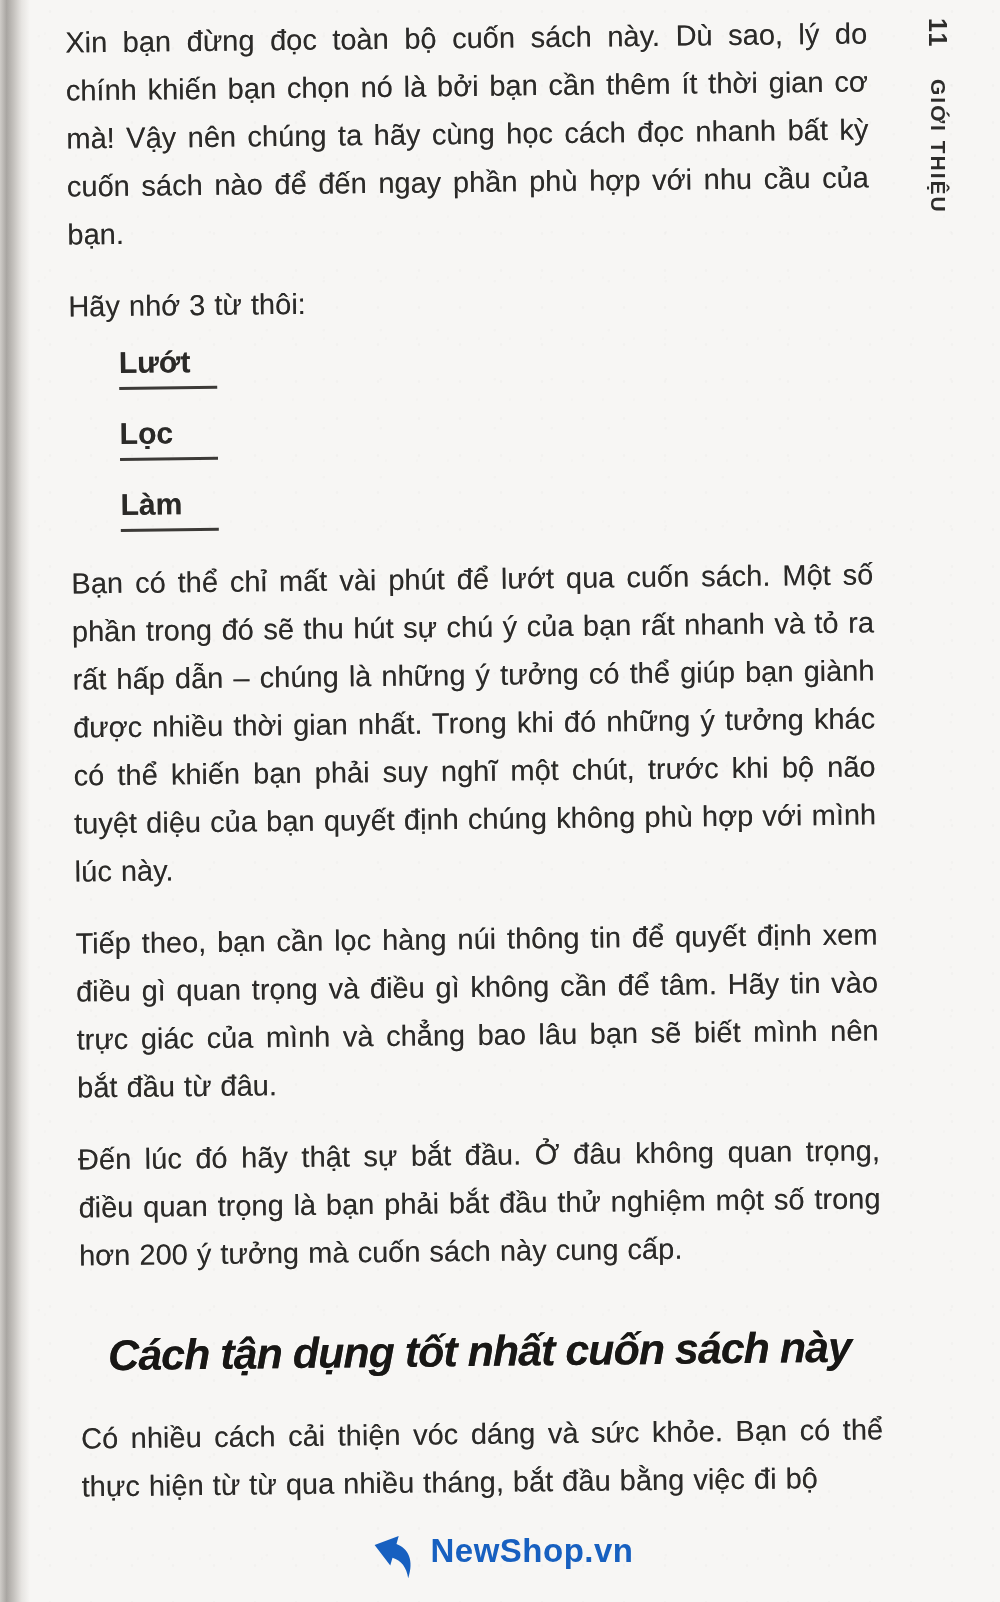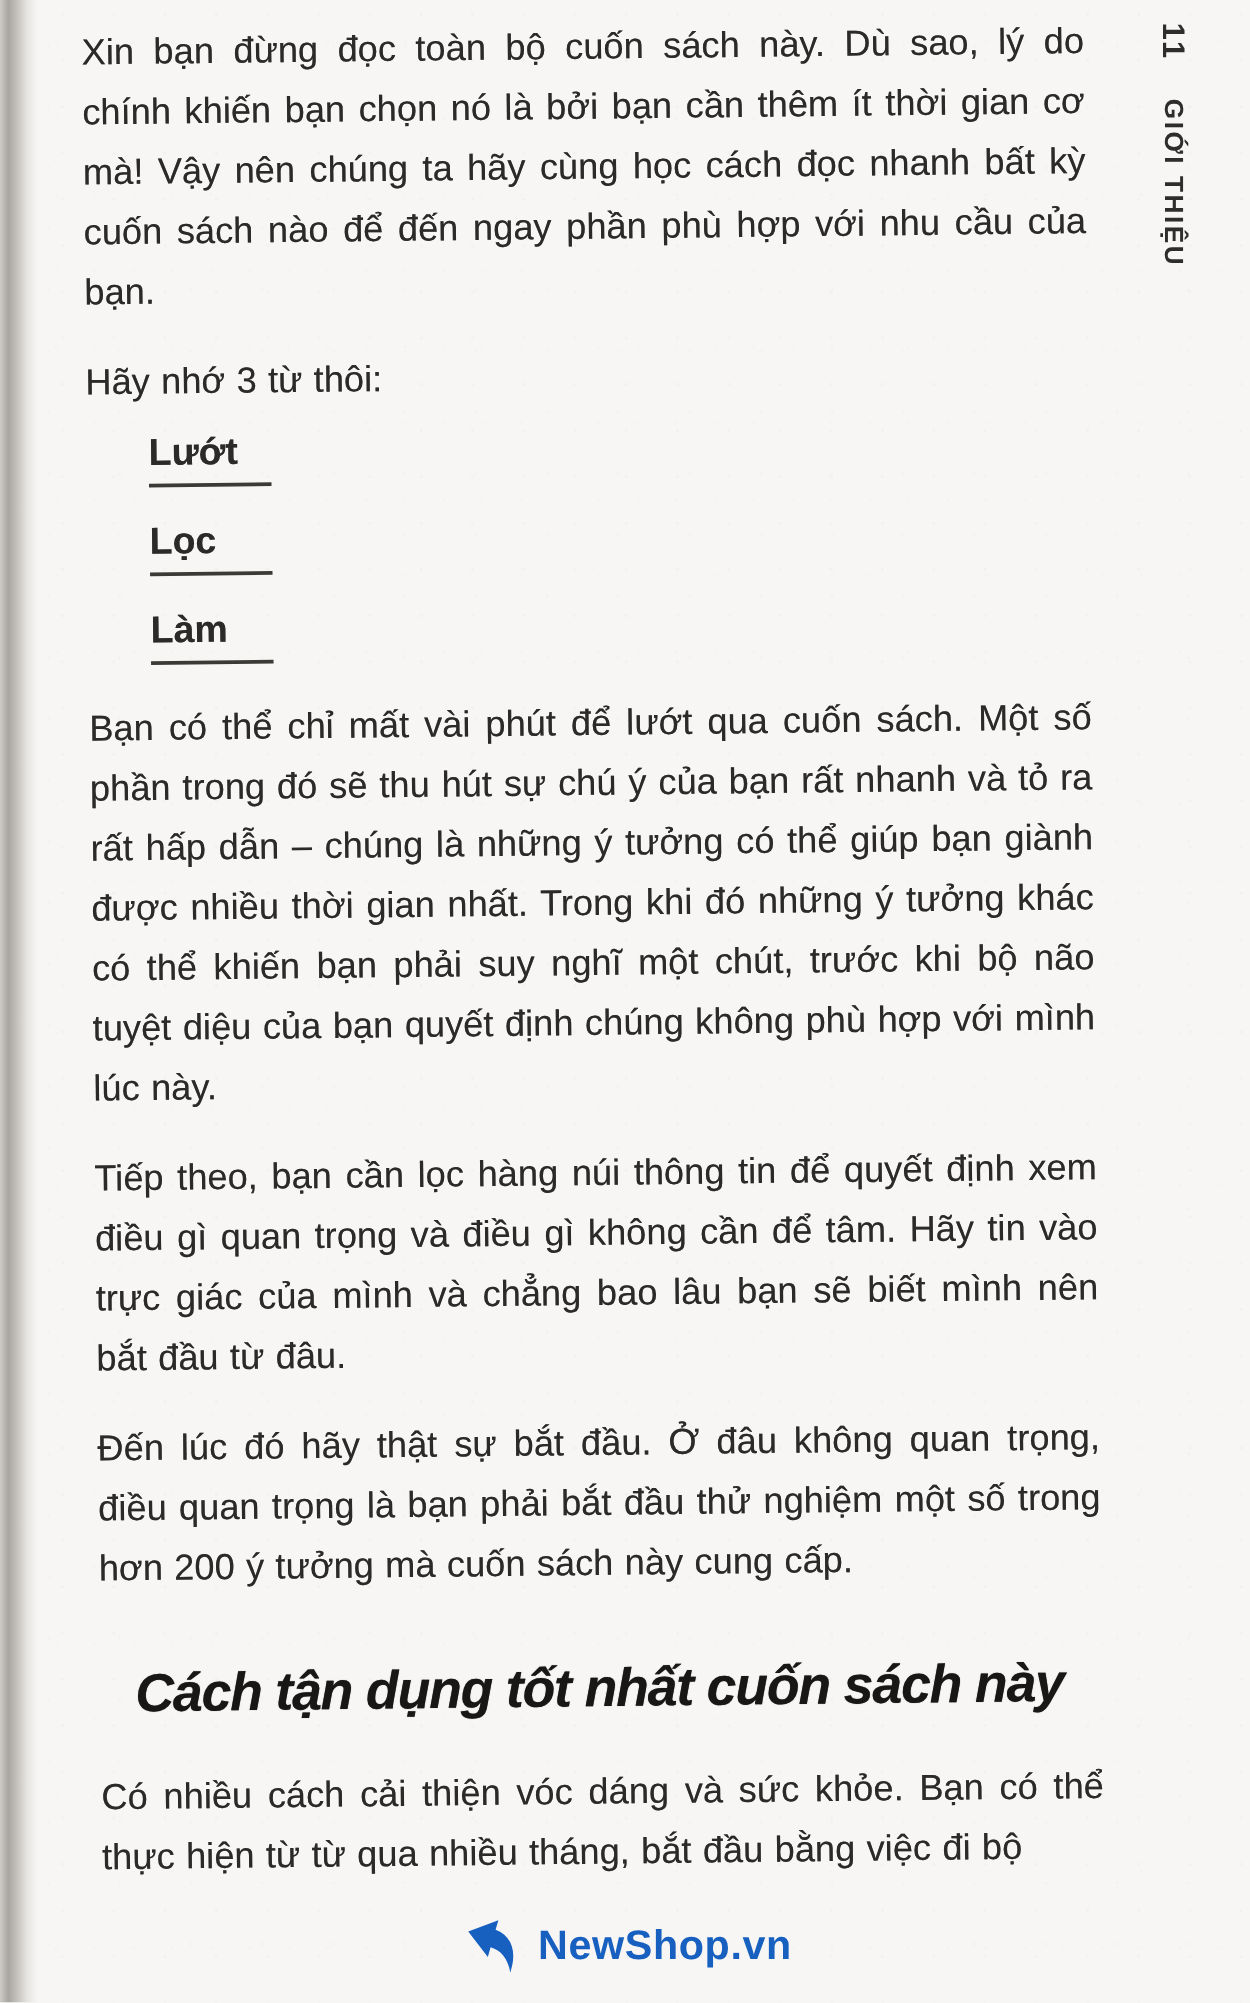--- a/index.html
+++ b/index.html
@@ -85,21 +85,21 @@
     margin: 52px 0 34px 28px;
     text-shadow: 0 0 0.6px rgba(20,19,17,0.7);
     white-space: nowrap;
   }
   .closing { margin-bottom: 0; }
   .watermark {
     position: absolute;
     left: 0; right: 0;
     top: 1532px;
     display: flex;
-    align-items: center;
+    align-items: flex-start;
     justify-content: center;
     gap: 10px;
     z-index: 3;
   }
   .arrow-icon { width: 54px; height: 48px; }
   .arrow-icon path { fill: #1760c0; }
   .logo-text {
     color: #1760c0;
     font-size: 33px;
     font-weight: 700;

